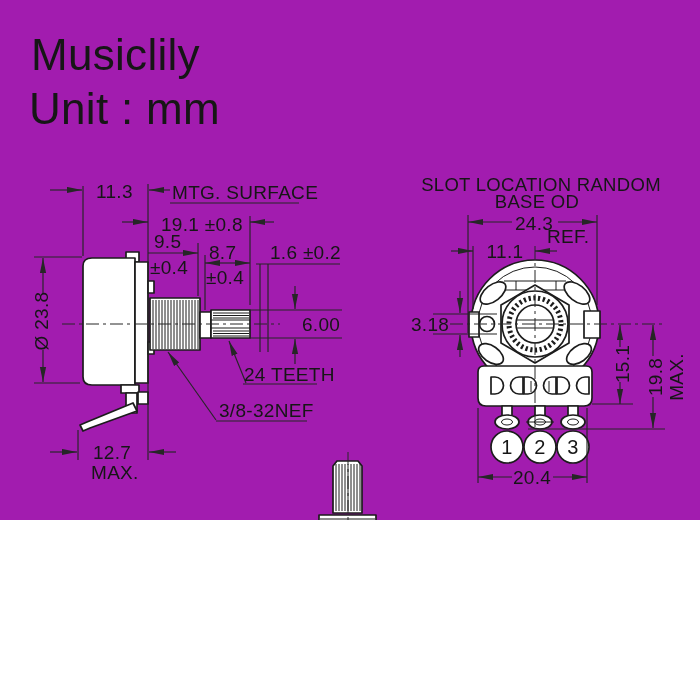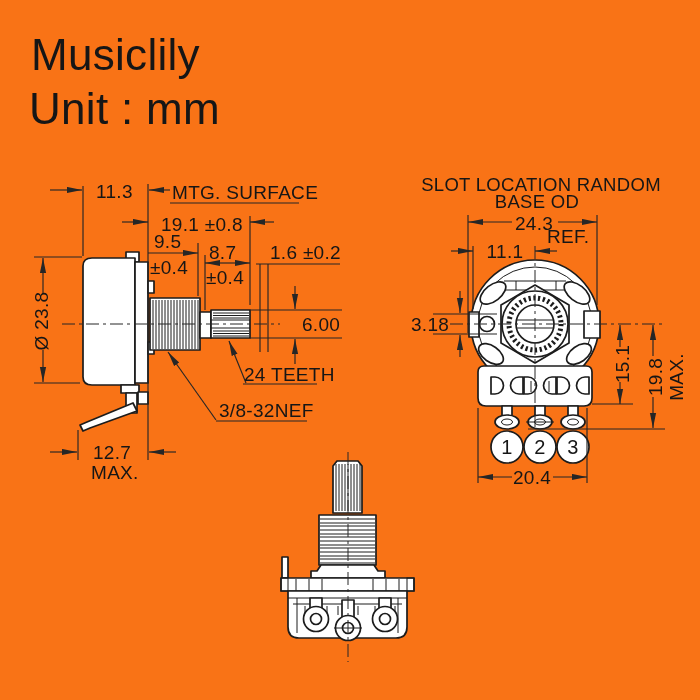--- a/index.html
+++ b/index.html
@@ -1,16 +1,16 @@
 <!DOCTYPE html>
 <html><head>
 <meta charset="utf-8">
 <style>
   html,body{margin:0;padding:0;background:#fff;}
-  .page{position:relative;width:700px;height:700px;background:#f97316;overflow:hidden;
+  .page{position:relative;width:700px;height:520px;background:#a21caf;overflow:hidden;
         font-family:"Liberation Sans",sans-serif;}
   svg text{font-family:"Liberation Sans",sans-serif;fill:#161616;letter-spacing:.3px;}
   .t45{font-size:44px;}
   .t19{font-size:19px;}
   .t18{font-size:18.5px;}
   .t20{font-size:20px;}
   .mid{text-anchor:middle;}
   .ol{fill:#ffffff;stroke:#1c1c1c;stroke-width:1.7;stroke-linejoin:round;}
   .oln{fill:none;stroke:#1c1c1c;stroke-width:1.7;stroke-linejoin:round;}
   .det{fill:none;stroke:#1c1c1c;stroke-width:1;}

